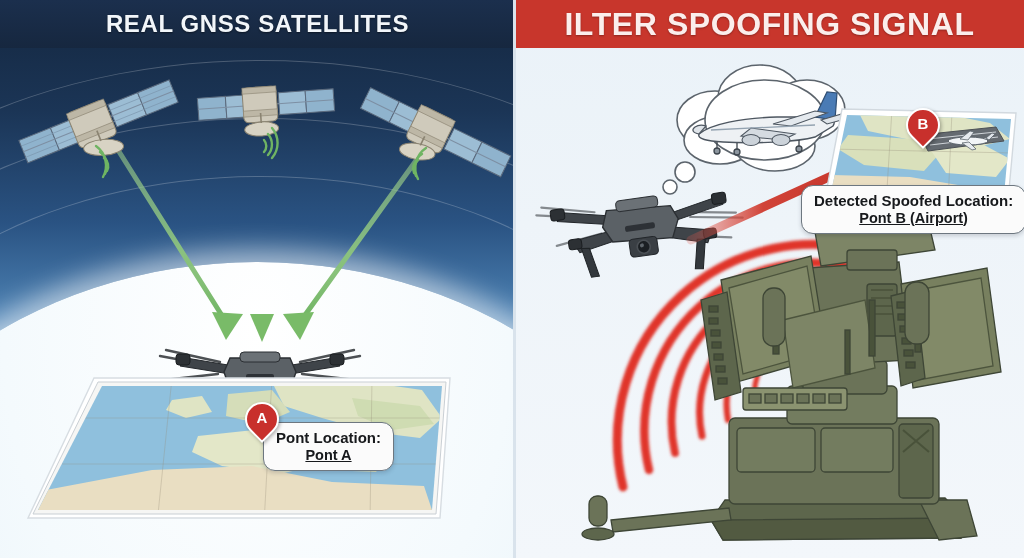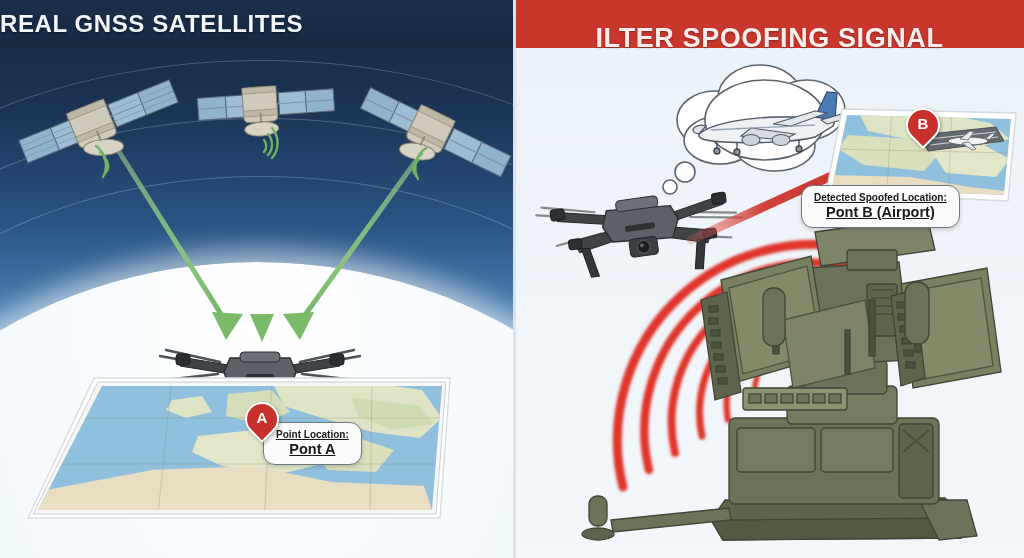--- a/index.html
+++ b/index.html
@@ -9,36 +9,36 @@
   
   .panel-left{position:absolute;left:0;top:0;width:515px;height:558px;overflow:hidden;background:#f0f5fa;}
   .sky{position:absolute;left:0;top:0;width:515px;height:430px;
        background:linear-gradient(180deg,#142740 0%,#1b3556 26%,#2a5383 52%,#4d82b4 74%,#a6cbe0 92%,#e7f2f8 100%);}
   .arcline{position:absolute;border:1px solid rgba(255,255,255,.22);border-radius:50%;background:transparent;}
   .earth{position:absolute;left:-170px;top:262px;width:855px;height:680px;border-radius:50%;
          background:radial-gradient(ellipse at 50% 10%,#ffffff 0%,#f4fafd 42%,#eaf4fa 70%,#e6f1f8 100%);
          box-shadow:0 0 26px 12px rgba(255,255,255,.55);}
   .hdr-left{position:absolute;left:0;top:0;width:515px;height:48px;
             background:linear-gradient(180deg,#1b2f4d 0%,#16273f 100%);z-index:40;}
-  .hdr-left .ttl{position:absolute;left:0;top:0;width:515px;height:48px;line-height:48px;
+  .hdr-left .ttl{position:absolute;left:0;top:0;width:515px;height:48px;line-height:48px;text-align:center;
             color:#f2f6fa;font-size:24px;font-weight:bold;letter-spacing:.6px;text-shadow:0 1px 2px rgba(0,0,0,.45);}
 
   
   .panel-right{position:absolute;left:515px;top:0;width:509px;height:558px;overflow:hidden;
                background:linear-gradient(180deg,#eaf2f8 0%,#eef4f9 40%,#f3f7fb 100%);}
   .hdr-right{position:absolute;left:0;top:0;width:509px;height:48px;background:#c8362c;z-index:40;}
-  .hdr-right .ttl{position:absolute;left:0;top:14px;width:509px;height:48px;line-height:48px;text-align:center;
-            color:#fbeeec;font-size:27px;font-weight:bold;letter-spacing:.6px;text-shadow:0 1px 2px rgba(0,0,0,.3);}
+  .hdr-right .ttl{position:absolute;left:0;top:0;width:509px;height:48px;line-height:48px;text-align:center;
+            color:#fbeeec;font-size:32px;font-weight:bold;letter-spacing:.6px;text-shadow:0 1px 2px rgba(0,0,0,.3);}
   .divider{position:absolute;left:513px;top:0;width:3px;height:558px;background:#d9e3ec;z-index:45;}
 
   
   .callout{position:absolute;background:#fbfbfb;border:1.6px solid #6d7780;border-radius:12px;
            padding:6px 12px;text-align:center;color:#17191c;font-weight:bold;line-height:1.18;
            box-shadow:0 2px 4px rgba(20,30,45,.18);z-index:30;}
-  .callout .l1{display:block;font-size:10px;white-space:nowrap;text-decoration:underline;}
+  .callout .l1{display:block;font-size:15px;white-space:nowrap;}
   .callout .l2{display:block;font-size:14.5px;white-space:nowrap;text-decoration:underline;}
 
   .pin{position:absolute;width:30px;height:30px;border-radius:50% 50% 50% 0;transform:rotate(-45deg);
        background:#c8302c;border:2px solid #fff;box-shadow:0 2px 4px rgba(0,0,0,.3);z-index:31;}
   .pin span{display:block;transform:rotate(45deg);width:30px;height:30px;line-height:28px;text-align:center;
        color:#fff;font-size:15px;font-weight:bold;}
 
   
   .mapwrap{position:absolute;z-index:12;}
 
@@ -211,21 +211,21 @@
         <rect x="-13" y="16" width="26" height="18" rx="4" fill="#3a3f44" stroke="#22262a"></rect>
         <circle cx="0" cy="25" r="6.5" fill="#1b1f23" stroke="#4b5055" stroke-width="1.6"></circle>
         <circle cx="-1.6" cy="23.4" r="2" fill="#6f777d" opacity=".8"></circle>
       </g>
     </svg>
 
     <div class="pin" style="left:245px;top:402px;">
       <span>A</span>
     </div>
     <div class="callout" style="left:263px;top:422px;">
-      <span class="l1">Point Location:</span>
+      <span class="l1">Pont Location:</span>
       <span class="l2">Pont A</span>
     </div>
 
     <div class="hdr-left">
       <div class="ttl">REAL GNSS SATELLITES</div>
     </div>
   </div>
 
   <div class="panel-right">
 

